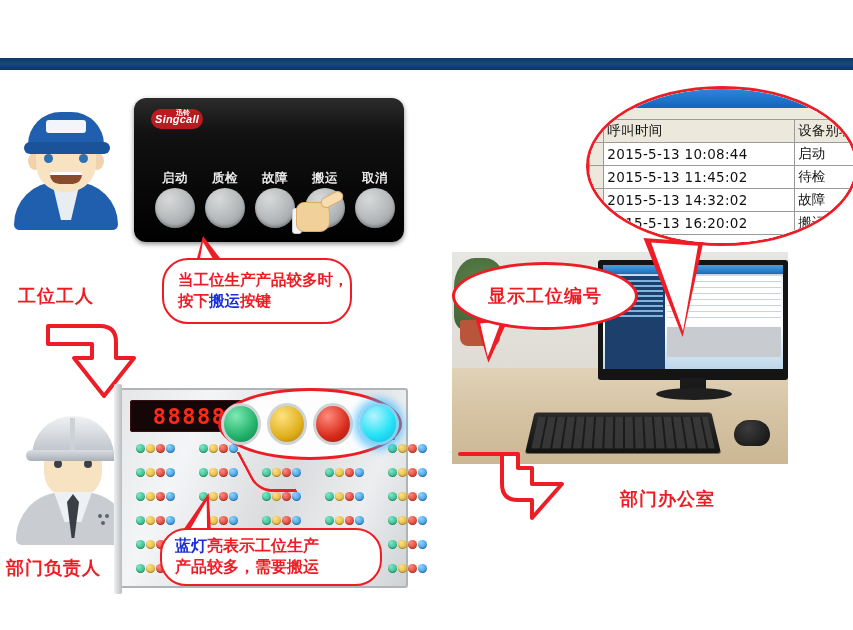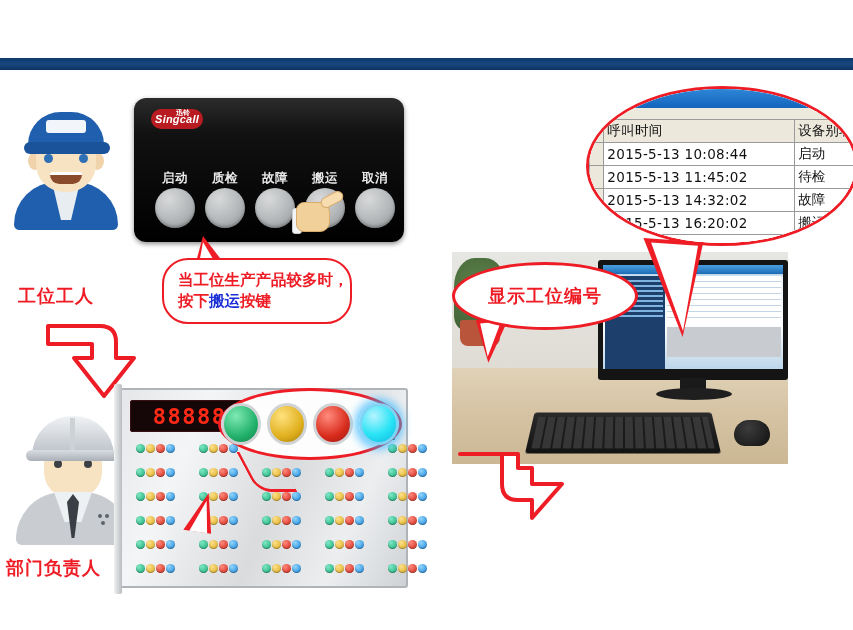--- a/index.html
+++ b/index.html
@@ -552,20 +552,26 @@
 
   <div class="lamp-tail"></div>
   <div class="lamp-callout">
     <div class="lamp lamp-g"></div>
     <div class="lamp lamp-y"></div>
     <div class="lamp lamp-r"></div>
     <div class="lamp lamp-b"></div>
   </div>
 
   <div class="cb-blue-lamp-tail"></div>
+  <div class="bubble-box cb-blue-lamp">
+    <div class="line">
+      <span class="blue-word">蓝灯</span><span>亮表示工位生产</span>
+    </div>
+    <div class="line">产品较多，需要搬运</div>
+  </div>
 
   <div class="photo">
     <div class="ph-wall"></div>
     <div class="ph-plant"></div>
     <div class="ph-pot"></div>
     <div class="ph-chair"></div>
     <div class="ph-desk"></div>
 
 
     <div class="monitor">
@@ -653,14 +659,15 @@
       </table>
     </div>
   </div>
 
   <div class="arrow" style="left:458px; top:448px;">
     <svg width="120" height="92" viewBox="0 0 120 92">
       <path d="M2 86 H44 V56 Q44 40 60 40 H74 V22 L104 56 H74 V72 H60 V86 Z" transform="translate(0,0) scale(1,-1) translate(0,-92)" fill="#ffffff" stroke="#ee1c25" stroke-width="4" stroke-linejoin="round"></path>
     </svg>
   </div>
 
+  <div class="caption cap-office">部门办公室</div>
 
 </div>
 
 </body></html>

